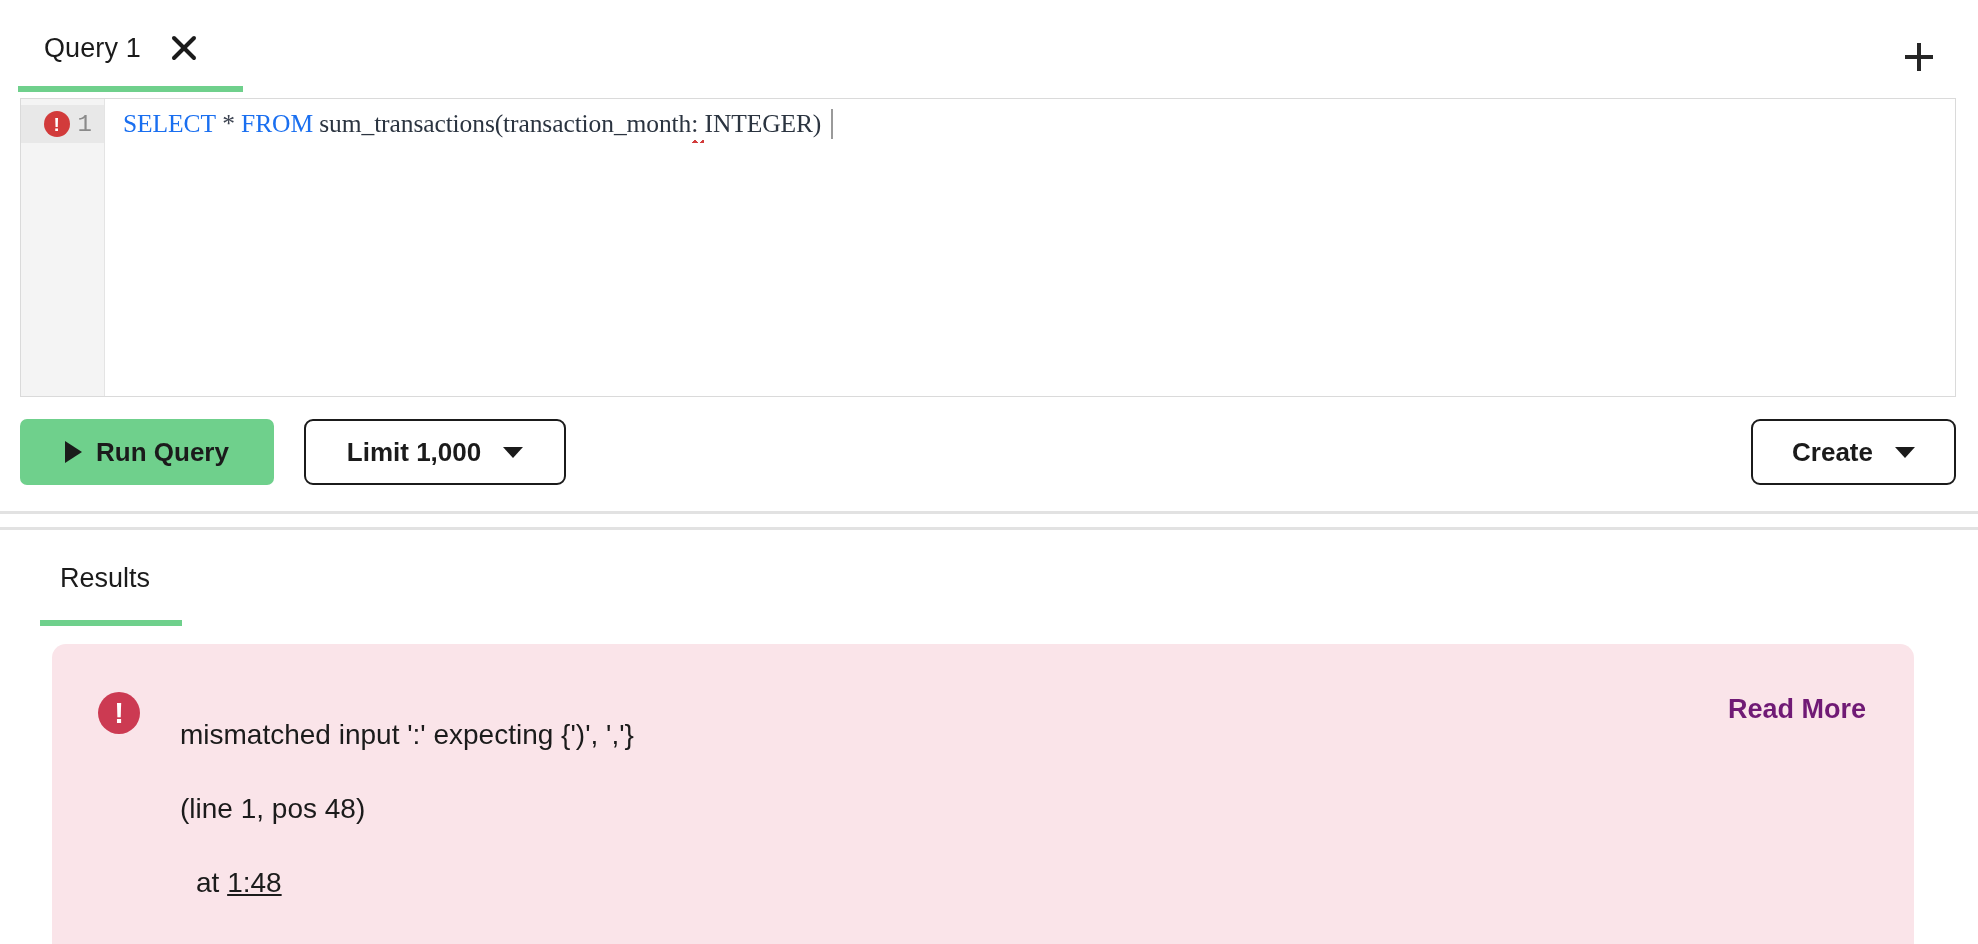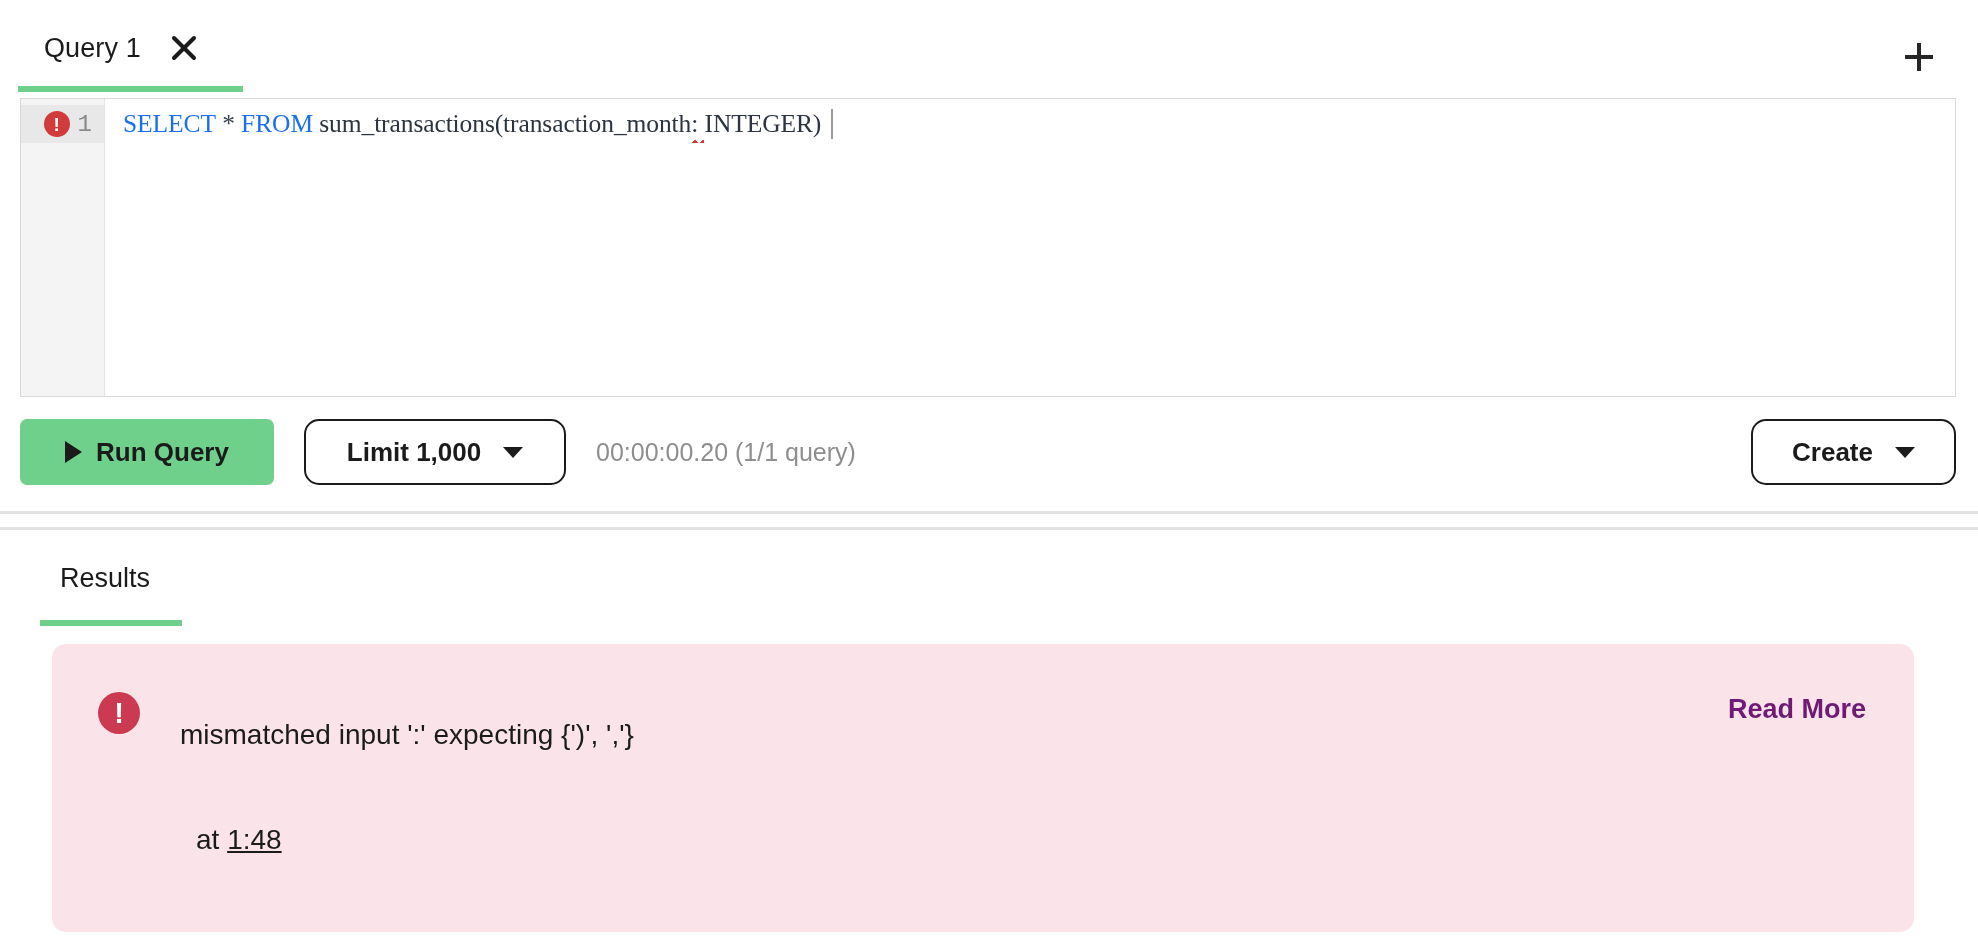--- a/index.html
+++ b/index.html
@@ -159,21 +159,21 @@
     align-items: center;
     padding: 22px 22px 22px 20px;
     gap: 30px;
   }
   .btn {
     font-family: "Liberation Sans", sans-serif;
     font-size: 26px;
     font-weight: bold;
     color: #1b1b1b;
     border: 2px solid #1b1b1b;
-    border-radius: 15px;
+    border-radius: 9px;
     background: #ffffff;
     height: 66px;
     display: inline-flex;
     align-items: center;
     justify-content: center;
     gap: 22px;
     padding: 0 30px;
     cursor: pointer;
     white-space: nowrap;
   }
@@ -278,21 +278,20 @@
   }
   .error-text {
     flex: 1;
     font-size: 28px;
     color: #1b1b1b;
     line-height: 1.32;
     white-space: pre-line;
   }
   .error-at {
     padding-left: 16px;
-    margin-top: 31px;
   }
   .error-link {
     text-decoration: underline;
     color: #1b1b1b;
     cursor: pointer;
   }
   .read-more {
     font-size: 27px;
     font-weight: bold;
     color: #701a75;
@@ -338,21 +337,20 @@
 
 <div class="toolbar">
   <div class="btn btn-run">
     <span class="play"></span>
     <span>Run Query</span>
   </div>
   <div class="btn btn-limit">
     <span>Limit 1,000</span>
     <span class="caret-down"></span>
   </div>
-  <div class="timing">00:00:00.20 (1/1 query)</div>
   <div class="spacer"></div>
   <div class="btn btn-create">
     <span>Create</span>
     <span class="caret-down"></span>
   </div>
 </div>
 
 <div class="divider-zone">
   <div class="divider-line"></div>
   <div class="divider-gap"></div>
@@ -363,16 +361,17 @@
   <div class="rtab">
     <span class="rtab-label">Results</span>
     <span class="rtab-underline"></span>
   </div>
 </div>
 
 <div class="error-panel">
   <span class="error-icon">!</span>
   <div class="error-text">
     <div>mismatched input ':' expecting {')', ','}</div>
+    <div>(line 1, pos 48)</div>
     <div class="error-at"><span>at </span><span class="error-link">1:48</span></div>
   </div>
   <div class="read-more">Read More</div>
 </div>
 
 </body></html>

